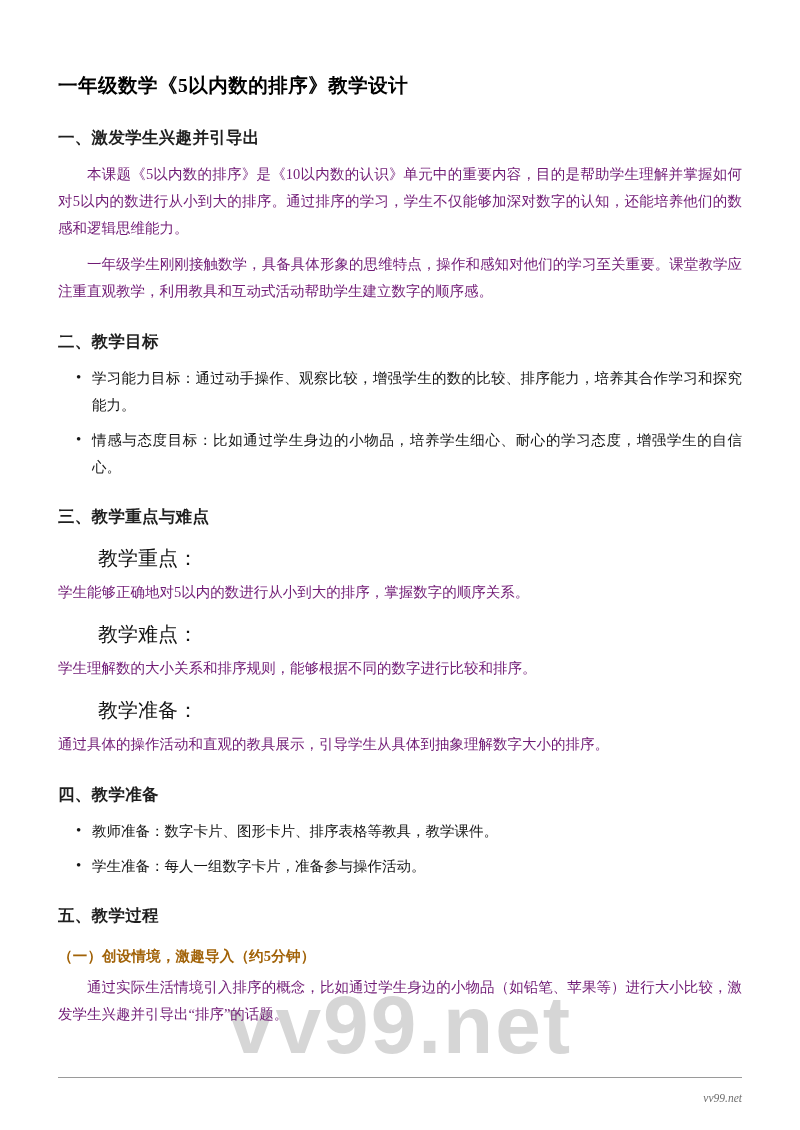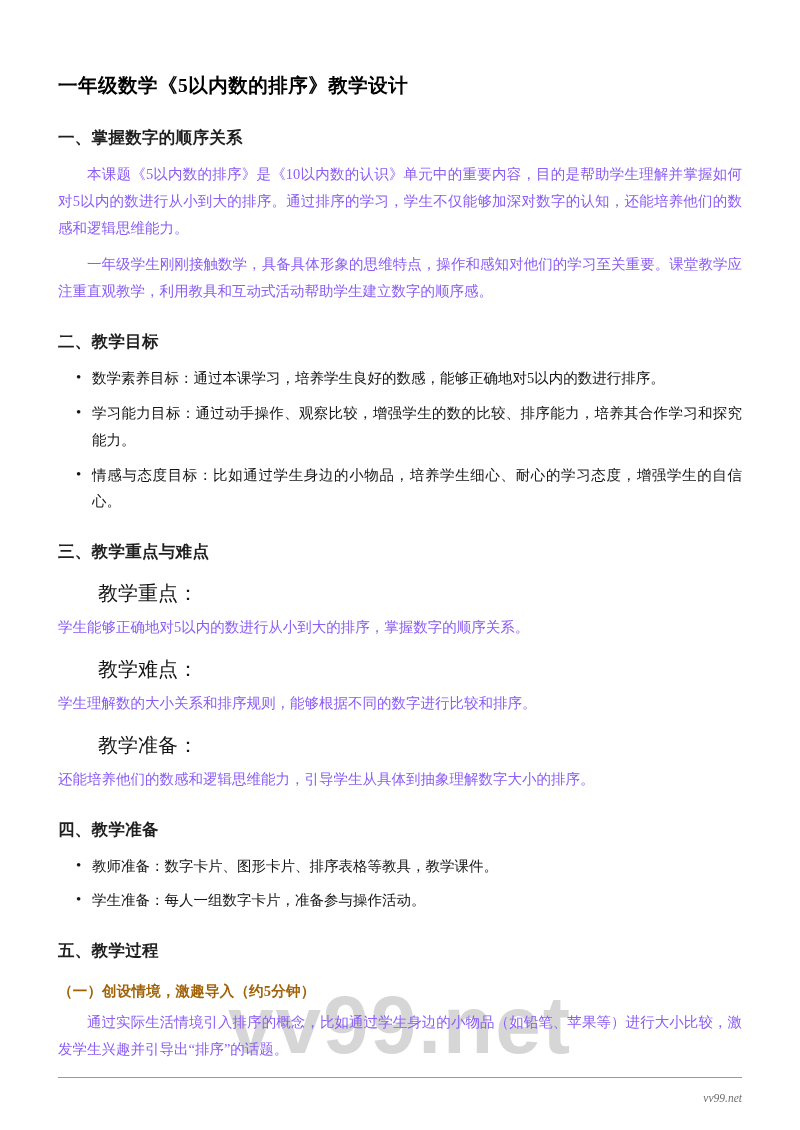--- a/index.html
+++ b/index.html
@@ -45,21 +45,21 @@
     color: #a16207;
     margin: 20px 0 8px 0;
     letter-spacing: 0.2px;
   }
   p.para {
     font-size: 14.5px;
     line-height: 1.85;
     margin: 0 0 10px 0;
     text-align: justify;
     text-indent: 2em;
-    color: #8b5cf6;
+    color: #701a75;
   }
   p.para.no-indent {
     text-indent: 0;
     font-family: Liberation Serif, serif;
   }
   p.label-line {
     font-size: 20px;
     line-height: 1.85;
     margin: 0 0 2px 0;
     text-indent: 2em;
@@ -124,38 +124,37 @@
 <body>
 
 <div class="page">
 
   <div class="watermark">vv99.net</div>
 
   <div class="page-inner">
 
     <div class="doc-title">一年级数学《5以内数的排序》教学设计</div>
 
-    <h2 class="section-heading">一、掌握数字的顺序关系</h2>
+    <h2 class="section-heading">一、激发学生兴趣并引导出</h2>
     <p class="para">本课题《5以内数的排序》是《10以内数的认识》单元中的重要内容，目的是帮助学生理解并掌握如何对5以内的数进行从小到大的排序。通过排序的学习，学生不仅能够加深对数字的认知，还能培养他们的数感和逻辑思维能力。</p>
     <p class="para">一年级学生刚刚接触数学，具备具体形象的思维特点，操作和感知对他们的学习至关重要。课堂教学应注重直观教学，利用教具和互动式活动帮助学生建立数字的顺序感。</p>
 
     <h2 class="section-heading">二、教学目标</h2>
     <ul class="bullets">
-      <li>数学素养目标：通过本课学习，培养学生良好的数感，能够正确地对5以内的数进行排序。</li>
       <li>学习能力目标：通过动手操作、观察比较，增强学生的数的比较、排序能力，培养其合作学习和探究能力。</li>
       <li>情感与态度目标：比如通过学生身边的小物品，培养学生细心、耐心的学习态度，增强学生的自信心。</li>
     </ul>
 
     <h2 class="section-heading">三、教学重点与难点</h2>
     <p class="label-line">教学重点：</p>
     <p class="para no-indent">学生能够正确地对5以内的数进行从小到大的排序，掌握数字的顺序关系。</p>
     <p class="label-line">教学难点：</p>
     <p class="para no-indent">学生理解数的大小关系和排序规则，能够根据不同的数字进行比较和排序。</p>
     <p class="label-line">教学准备：</p>
-    <p class="para no-indent">还能培养他们的数感和逻辑思维能力，引导学生从具体到抽象理解数字大小的排序。</p>
+    <p class="para no-indent">通过具体的操作活动和直观的教具展示，引导学生从具体到抽象理解数字大小的排序。</p>
 
     <h2 class="section-heading">四、教学准备</h2>
     <ul class="bullets">
       <li>教师准备：数字卡片、图形卡片、排序表格等教具，教学课件。</li>
       <li>学生准备：每人一组数字卡片，准备参与操作活动。</li>
     </ul>
 
     <h2 class="section-heading">五、教学过程</h2>
     <h3 class="sub-heading">（一）创设情境，激趣导入（约5分钟）</h3>
     <p class="para">通过实际生活情境引入排序的概念，比如通过学生身边的小物品（如铅笔、苹果等）进行大小比较，激发学生兴趣并引导出“排序”的话题。</p>

